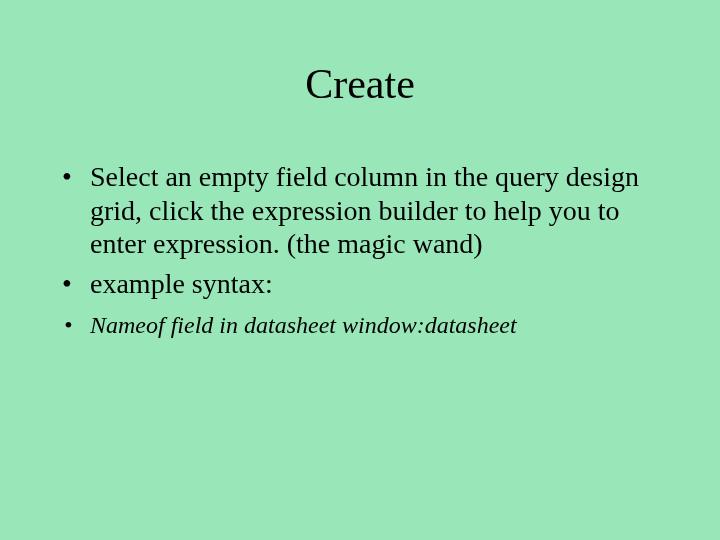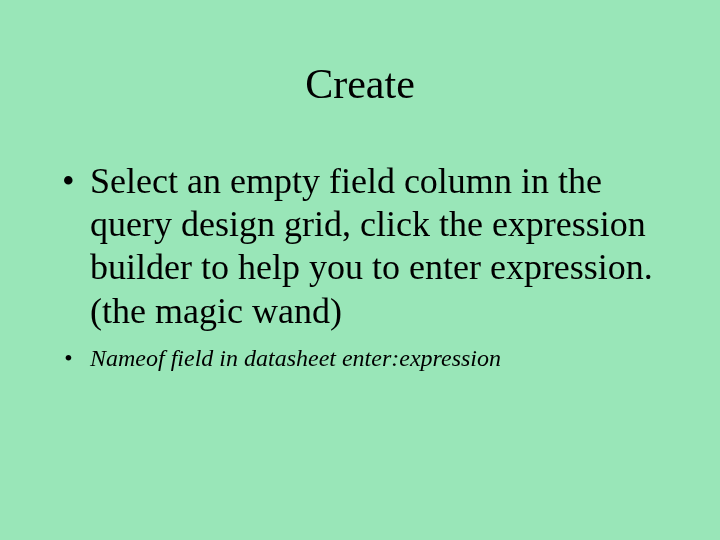--- a/index.html
+++ b/index.html
@@ -33,21 +33,21 @@
     left: 60px;
     width: 600px;
   }
   ul.big {
     margin: 0;
     padding-left: 30px;
     list-style: none;
   }
   ul.big > li {
     position: relative;
-    font-size: 36px;
+    font-size: 28px;
     line-height: 1.2;
     margin-bottom: 6px;
     padding-left: 0;
   }
   ul.big > li::before {
     content: "•";
     position: absolute;
     left: -28px;
     top: 0;
   }
@@ -74,18 +74,19 @@
   }
 </style>
 </head>
 <body>
 
 <div class="slide">
   <div class="title">Create</div>
   <div class="content">
     <ul class="big">
       <li>Select an empty field column in the query design grid, click the expression builder to help you to enter expression. (the magic wand)</li>
+      <li>example syntax:</li>
     </ul>
     <ul class="small">
-      <li class="italic">Nameof field in datasheet enter:expression</li>
+      <li class="italic">Nameof field in datasheet window:datasheet</li>
     </ul>
   </div>
 </div>
 
 </body></html>

